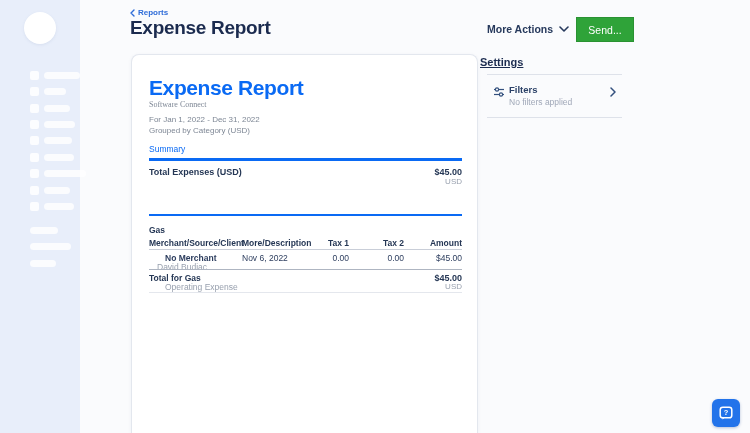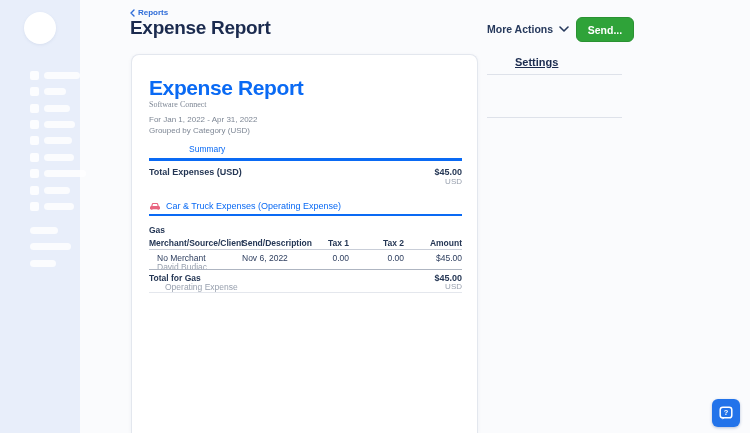--- a/index.html
+++ b/index.html
@@ -46,43 +46,43 @@
     position: absolute; left: 130px; top: 17px;
     font-size: 19px; font-weight: bold; color: #1b2b4f; letter-spacing: -0.3px;
   }
   .more-actions {
     position: absolute; left: 487px; top: 23px;
     font-size: 10.5px; font-weight: 600; color: #26395c;
     display: flex; align-items: center; gap: 6px; cursor: pointer;
   }
   .send-btn {
     position: absolute; left: 576px; top: 17px; width: 58px; height: 25px;
-    background: #2fa339; border: 1px solid #2a9232; border-radius: 6px;
-    color: #ffffff; font-size: 10.5px; font-weight: bold;
+    background: #2fa339; border: 1px solid #2a9232; border-radius: 0;
+    color: #ffffff; font-size: 10.5px; font-weight: normal;
     font-family: "Liberation Sans", sans-serif;
     display: flex; align-items: center; justify-content: center; cursor: pointer;
   }
 
   
   .card {
     position: absolute; left: 131px; top: 54px; width: 347px; height: 379px;
     background: #ffffff; border: 1px solid #e3e7ee; border-bottom: none;
     border-radius: 8px 8px 0 0;
     box-shadow: 0 1px 4px rgba(40,60,100,.05);
   }
   .card-inner { position: absolute; left: 17px; top: 0; width: 313px; height: 100%; }
   .report-title {
     position: absolute; left: 0; top: 21px;
     font-size: 21px; font-weight: bold; color: #0a6af4; letter-spacing: -0.4px;
   }
   .report-sub { position: absolute; left: 0; font-size: 8px; color: #7e8795; line-height: 8px; }
   .sub-1 { top: 46px; font-family: Liberation Serif, serif; } .sub-2 { top: 60px; margin-top: 12px; } .sub-3 { top: 61px; }
 
   .section-label-blue { position: absolute; left: 0; font-size: 8.5px; color: #0a6af4; }
-  .summary-label { top: 89px; margin-left: 40px; }
+  .summary-label { top: 89px; }
   .blue-rule { position: absolute; left: 0; width: 313px; height: 2.5px; background: #0a6af4; }
   .rule-1 { top: 103px; } .rule-2 { top: 158.5px; }
 
   .sum-row-label { position: absolute; left: 0; top: 112px; font-size: 9px; font-weight: bold; color: #253755; }
   .sum-amount { position: absolute; right: 0; top: 112px; font-size: 9px; font-weight: bold; color: #253755; text-align: right; }
   .sum-currency { position: absolute; right: 0; top: 121.5px; font-size: 8px; color: #98a0ae; text-align: right; }
 
   .cat-head {
     position: absolute; left: 0; top: 146px;
     display: flex; align-items: center; gap: 5px;
@@ -93,33 +93,33 @@
   .th { position: absolute; top: 183px; font-size: 8.5px; font-weight: bold; color: #253755; }
   .col1 { left: 0; }
   .col2 { left: 93px; }
   .colr { text-align: right; }
   .col3 { left: 150px; width: 50px; }
   .col4 { left: 205px; width: 50px; }
   .col5 { left: 243px; width: 70px; }
   .th-rule { position: absolute; left: 0; top: 193.5px; width: 313px; height: 1px; background: #c9ced8; }
 
   .td { position: absolute; top: 197.5px; font-size: 8.5px; color: #2c3d5e; }
-  .td-merchant { left: 8px; }
+  .td-merchant { left: 16px; font-weight: bold; }
   .td-client { position: absolute; left: 8px; top: 206.5px; font-size: 8.5px; color: #98a0ae; }
   .row-rule { position: absolute; left: 0; top: 213.5px; width: 313px; height: 1px; background: #aeb5c1; }
 
   .total-label { position: absolute; left: 0; top: 217.5px; font-size: 8.5px; font-weight: bold; color: #253755; }
   .total-sub { position: absolute; left: 16px; top: 226.5px; font-size: 8.5px; color: #98a0ae; }
   .total-amount { position: absolute; right: 0; top: 217.5px; font-size: 9px; font-weight: bold; color: #253755; text-align: right; }
   .total-currency { position: absolute; right: 0; top: 226.5px; font-size: 8px; color: #98a0ae; text-align: right; }
   .end-rule { position: absolute; left: 0; top: 236.5px; width: 313px; height: 1px; background: #e4e7ed; }
 
   
   .settings-heading {
-    position: absolute; left: 515px; top: 56px;
+    position: absolute; left: 480px; top: 56px;
     font-size: 11px; font-weight: bold; color: #1b2b4f; text-decoration: underline;
   }
   .set-rule { position: absolute; left: 487px; width: 135px; height: 1px; background: #dee2ea; }
   .set-rule-1 { top: 74px; } .set-rule-2 { top: 117px; }
   .filters-row { position: absolute; left: 487px; top: 80px; width: 135px; height: 32px; cursor: pointer; }
   .filters-icon { position: absolute; left: 6px; top: 4px; color: #33507e; }
   .filters-label { position: absolute; left: 22px; top: 4px; font-size: 9.5px; font-weight: 600; color: #2c4268; }
   .filters-status { position: absolute; left: 22px; top: 17px; font-size: 8.5px; color: #a0a8b8; }
   .filters-chevron { position: absolute; right: 6px; top: 3px; color: #33507e; }
 
@@ -197,41 +197,35 @@
   </div>
   <button class="send-btn">
     <span>Send...</span>
   </button>
 
   <div class="card">
     <div class="card-inner">
       <div class="report-title">Expense Report</div>
       <div class="report-sub sub-1">Software Connect</div>
       <div class="report-sub sub-2">Grouped by Category (USD)</div>
-      <div class="report-sub sub-3">For Jan 1, 2022 - Apr 31, 2022</div>
+      <div class="report-sub sub-3">For Jan 1, 2022 - Dec 31, 2022</div>
 
       <div class="section-label-blue summary-label">Summary</div>
       <div class="blue-rule rule-1"></div>
 
       <div class="sum-row-label">Total Expenses (USD)</div>
       <div class="sum-amount">$45.00</div>
       <div class="sum-currency">USD</div>
 
-      <div class="cat-head">
-        <svg width="12" height="9" viewBox="0 0 12 9">
-          <path d="M2.2 4 L3 1.6 Q3.2 1 3.9 1 L8.1 1 Q8.8 1 9 1.6 L9.8 4 Q11 4.2 11 5.3 L11 6.8 Q11 7.3 10.5 7.3 L10 7.3 Q9.3 8.6 8.3 7.3 L3.7 7.3 Q2.7 8.6 2 7.3 L1.5 7.3 Q1 7.3 1 6.8 L1 5.3 Q1 4.2 2.2 4 Z M3.4 3.9 L8.6 3.9 L8 2 L4 2 Z" fill="#e8647f"></path>
-        </svg>
-        <span>Car &amp; Truck Expenses (Operating Expense)</span>
-      </div>
       <div class="blue-rule rule-2"></div>
 
       <div class="subcat">Gas</div>
 
       <div class="th col1">Merchant/Source/Client</div>
-      <div class="th col2">Send/Description</div>
+      <div class="th col2">More/Description</div>
       <div class="th col3 colr">Tax 1</div>
       <div class="th col4 colr">Tax 2</div>
       <div class="th col5 colr">Amount</div>
       <div class="th-rule"></div>
 
       <div>
         <div class="td td-merchant">No Merchant</div>
         <div class="td-client">David Budiac</div>
         <div class="td col2">Nov 6, 2022</div>
         <div class="td col3 colr">0.00</div>
@@ -243,20 +237,37 @@
       <div class="total-label">Total for Gas</div>
       <div class="total-sub">Operating Expense</div>
       <div class="total-amount">$45.00</div>
       <div class="total-currency">USD</div>
       <div class="end-rule"></div>
     </div>
   </div>
 
   <div class="settings-heading">Settings</div>
   <div class="set-rule set-rule-1"></div>
+  <div class="filters-row">
+    <span class="filters-icon">
+      <svg width="12" height="12" viewBox="0 0 12 12">
+          <line x1="1" y1="3.5" x2="11" y2="3.5" stroke="currentColor" stroke-width="1.2"></line>
+          <circle cx="4" cy="3.5" r="1.6" fill="#ffffff" stroke="currentColor" stroke-width="1.2"></circle>
+          <line x1="1" y1="8.5" x2="11" y2="8.5" stroke="currentColor" stroke-width="1.2"></line>
+          <circle cx="8" cy="8.5" r="1.6" fill="#ffffff" stroke="currentColor" stroke-width="1.2"></circle>
+        </svg>
+    </span>
+    <span class="filters-label">Filters</span>
+    <span class="filters-status">No filters applied</span>
+    <span class="filters-chevron">
+      <svg width="6" height="10" viewBox="0 0 6 10">
+          <polyline points="1,1 5,5 1,9" fill="none" stroke="currentColor" stroke-width="1.5" stroke-linecap="round" stroke-linejoin="round"></polyline>
+        </svg>
+    </span>
+  </div>
   <div class="set-rule set-rule-2"></div>
 
   <div class="help-btn">
     <svg width="16" height="16" viewBox="0 0 16 16">
       <rect x="2.2" y="2.2" width="11.6" height="10.6" rx="2.6" fill="none" stroke="#ffffff" stroke-width="1.5"></rect>
       <path d="M4.5 12.5 L4.5 14.6 L7 12.5 Z" fill="#ffffff"></path>
       <text x="8" y="10.4" text-anchor="middle" font-family="Liberation Sans, sans-serif" font-size="7.5" font-weight="bold" fill="#ffffff">?</text>
     </svg>
   </div>
 

